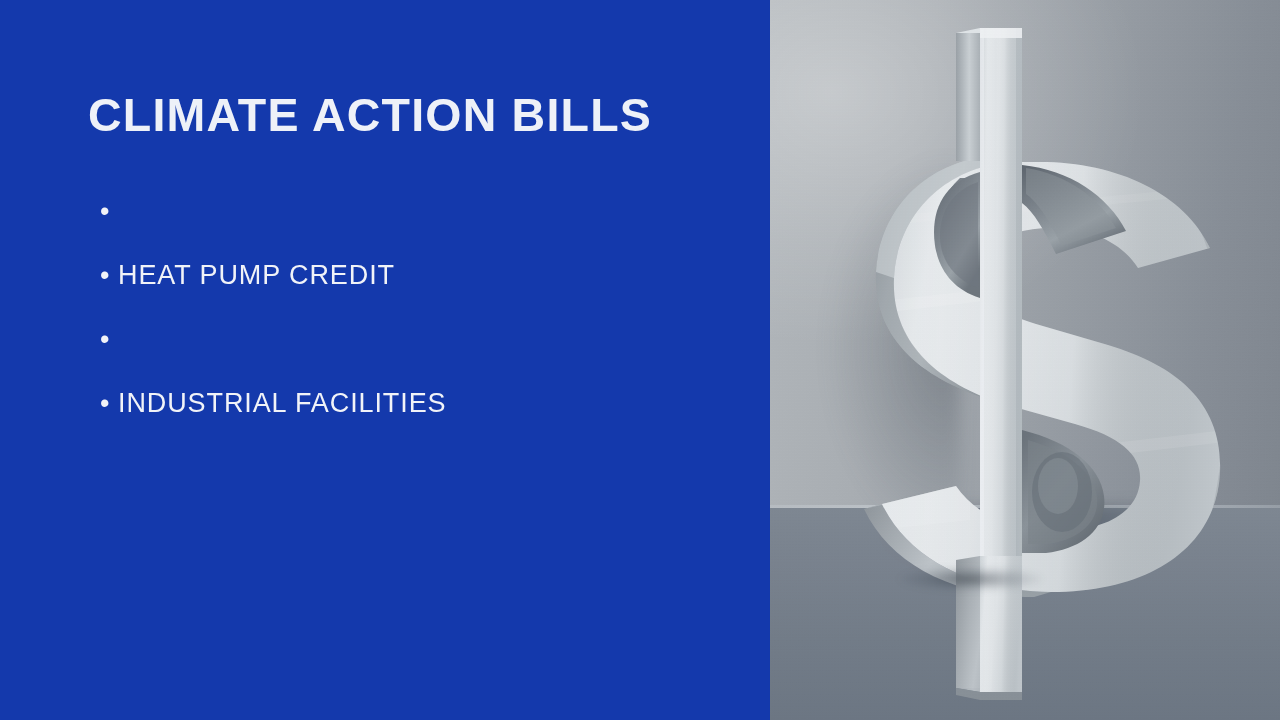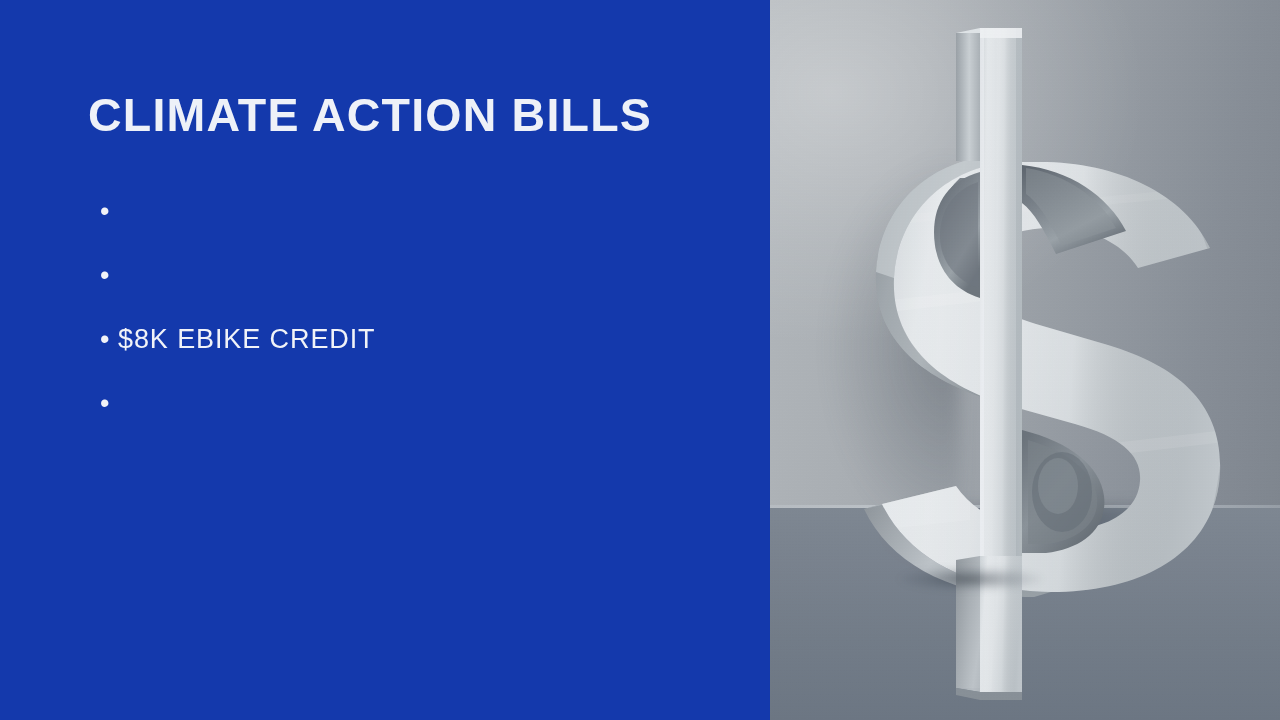--- a/index.html
+++ b/index.html
@@ -412,27 +412,28 @@
     <div id="headline">CLIMATE ACTION BILLS</div>
 
     <div id="bullet-list">
 
       <div class="bullet-row">
         <span class="bullet-dot">•</span>
       </div>
 
       <div class="bullet-row">
         <span class="bullet-dot">•</span>
-      </div>
-
-      <div class="bullet-row">
-        <span class="bullet-dot">•</span>
-        <span class="bullet-text">$8K EBIKE CREDIT</span>
+        <span class="bullet-text">HEAT PUMP CREDIT</span>
       </div>
 
       <div class="bullet-row">
         <span class="bullet-dot">•</span>
       </div>
 
+      <div class="bullet-row">
+        <span class="bullet-dot">•</span>
+        <span class="bullet-text">INDUSTRIAL FACILITIES</span>
+      </div>
+
     </div>
   </div>
 
 </div>
 
 </body></html>

